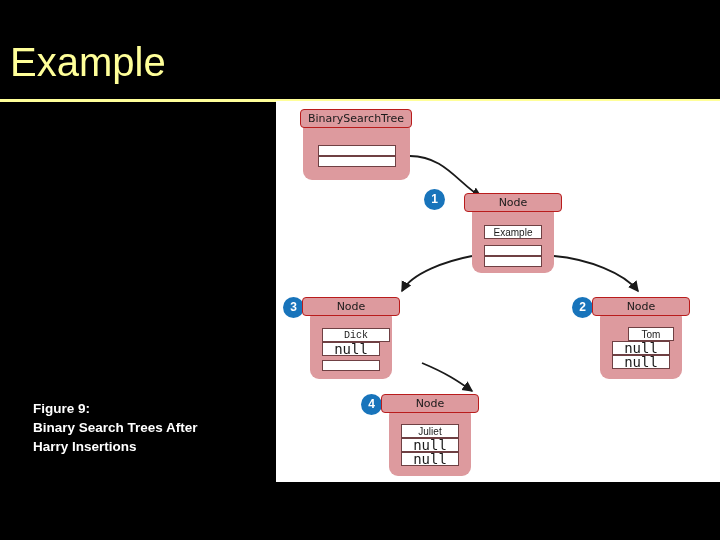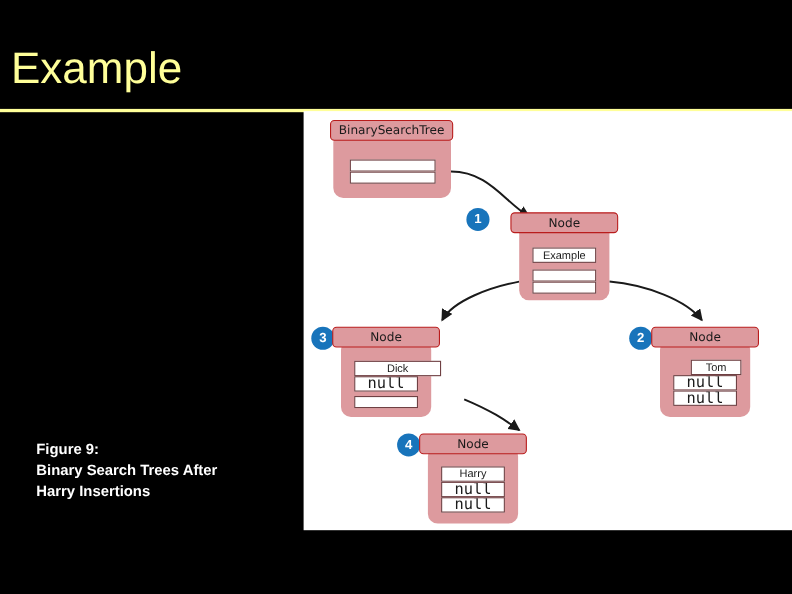--- a/index.html
+++ b/index.html
@@ -155,31 +155,31 @@
   <div class="badge" style="left:148px; top:88px;">1</div>
   <div class="obj" style="left:196px; top:102px; width:82px; height:70px;"></div>
   <div class="obj-header" style="left:188px; top:92px; width:98px; height:19px; line-height:18px;">Node</div>
   <div class="field" style="left:208px; top:124px; width:58px; height:14px; line-height:13px;">Example</div>
   <div class="field" style="left:208px; top:144px; width:58px; height:11px;"></div>
   <div class="field" style="left:208px; top:155px; width:58px; height:11px;"></div>
 
   <div class="badge" style="left:7px; top:196px;">3</div>
   <div class="obj" style="left:34px; top:208px; width:82px; height:70px;"></div>
   <div class="obj-header" style="left:26px; top:196px; width:98px; height:19px; line-height:18px;">Node</div>
-  <div class="field" style="left:46px; top:227px; width:79px; height:14px; line-height:13px;">Dick</div>
+  <div class="field" style="left:46px; top:227px; width:68px; height:14px; line-height:13px;font-family:Liberation Mono, monospace;">Dick</div>
   <div class="field mono" style="left:46px; top:241px; width:58px; height:14px; line-height:13px;">null</div>
   <div class="field" style="left:46px; top:259px; width:58px; height:11px;"></div>
 
   <div class="badge" style="left:296px; top:196px;">2</div>
   <div class="obj" style="left:324px; top:208px; width:82px; height:70px;"></div>
   <div class="obj-header" style="left:316px; top:196px; width:98px; height:19px; line-height:18px;">Node</div>
   <div class="field" style="left:352px; top:226px; width:46px; height:14px; line-height:13px;">Tom</div>
   <div class="field mono" style="left:336px; top:240px; width:58px; height:14px; line-height:13px;">null</div>
   <div class="field mono" style="left:336px; top:254px; width:58px; height:14px; line-height:13px;">null</div>
 
   <div class="badge" style="left:85px; top:293px;">4</div>
   <div class="obj" style="left:113px; top:305px; width:82px; height:70px;"></div>
   <div class="obj-header" style="left:105px; top:293px; width:98px; height:19px; line-height:18px;">Node</div>
-  <div class="field" style="left:125px; top:323px; width:58px; height:14px; line-height:13px;">Harry</div>
+  <div class="field" style="left:125px; top:323px; width:58px; height:14px; line-height:13px;">Juliet</div>
   <div class="field mono" style="left:125px; top:337px; width:58px; height:14px; line-height:13px;">null</div>
   <div class="field mono" style="left:125px; top:351px; width:58px; height:14px; line-height:13px;">null</div>
 
 </div>
 
 </body></html>

